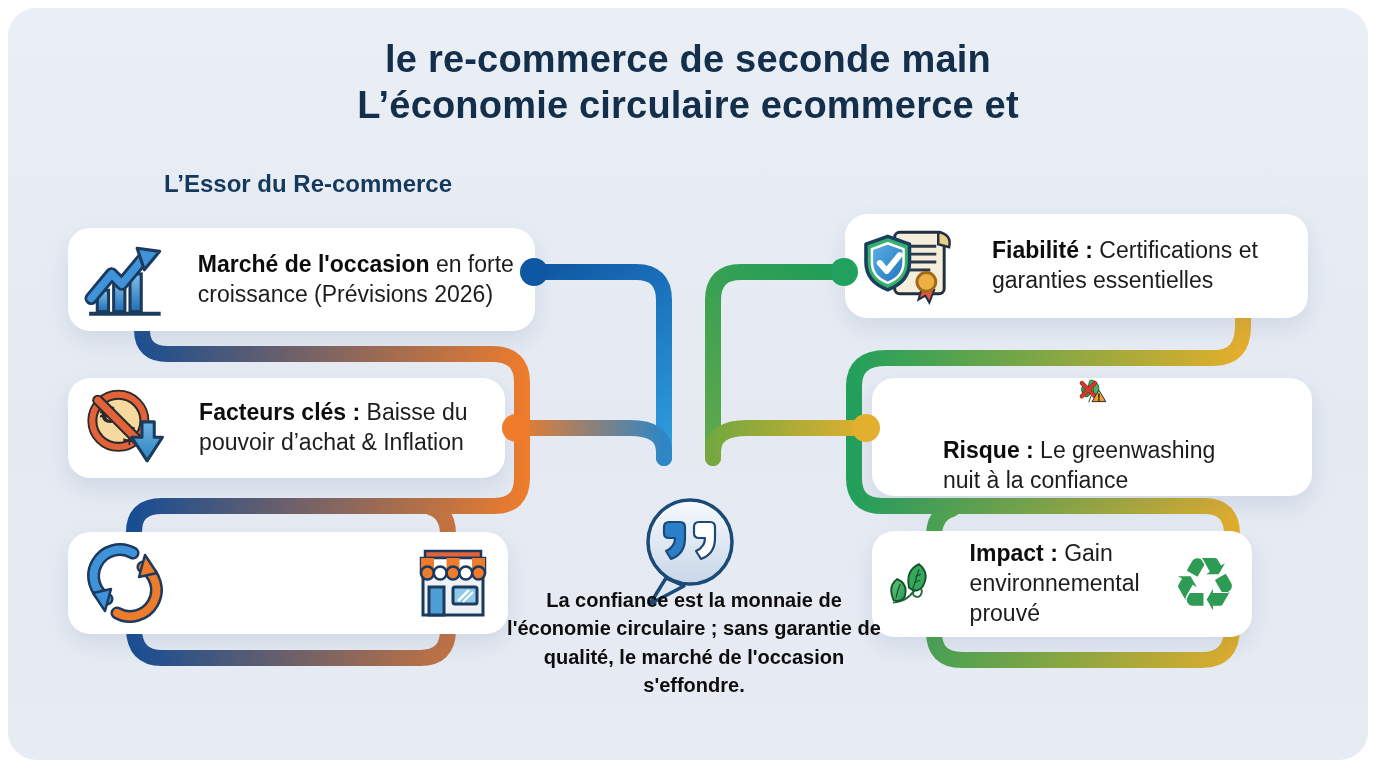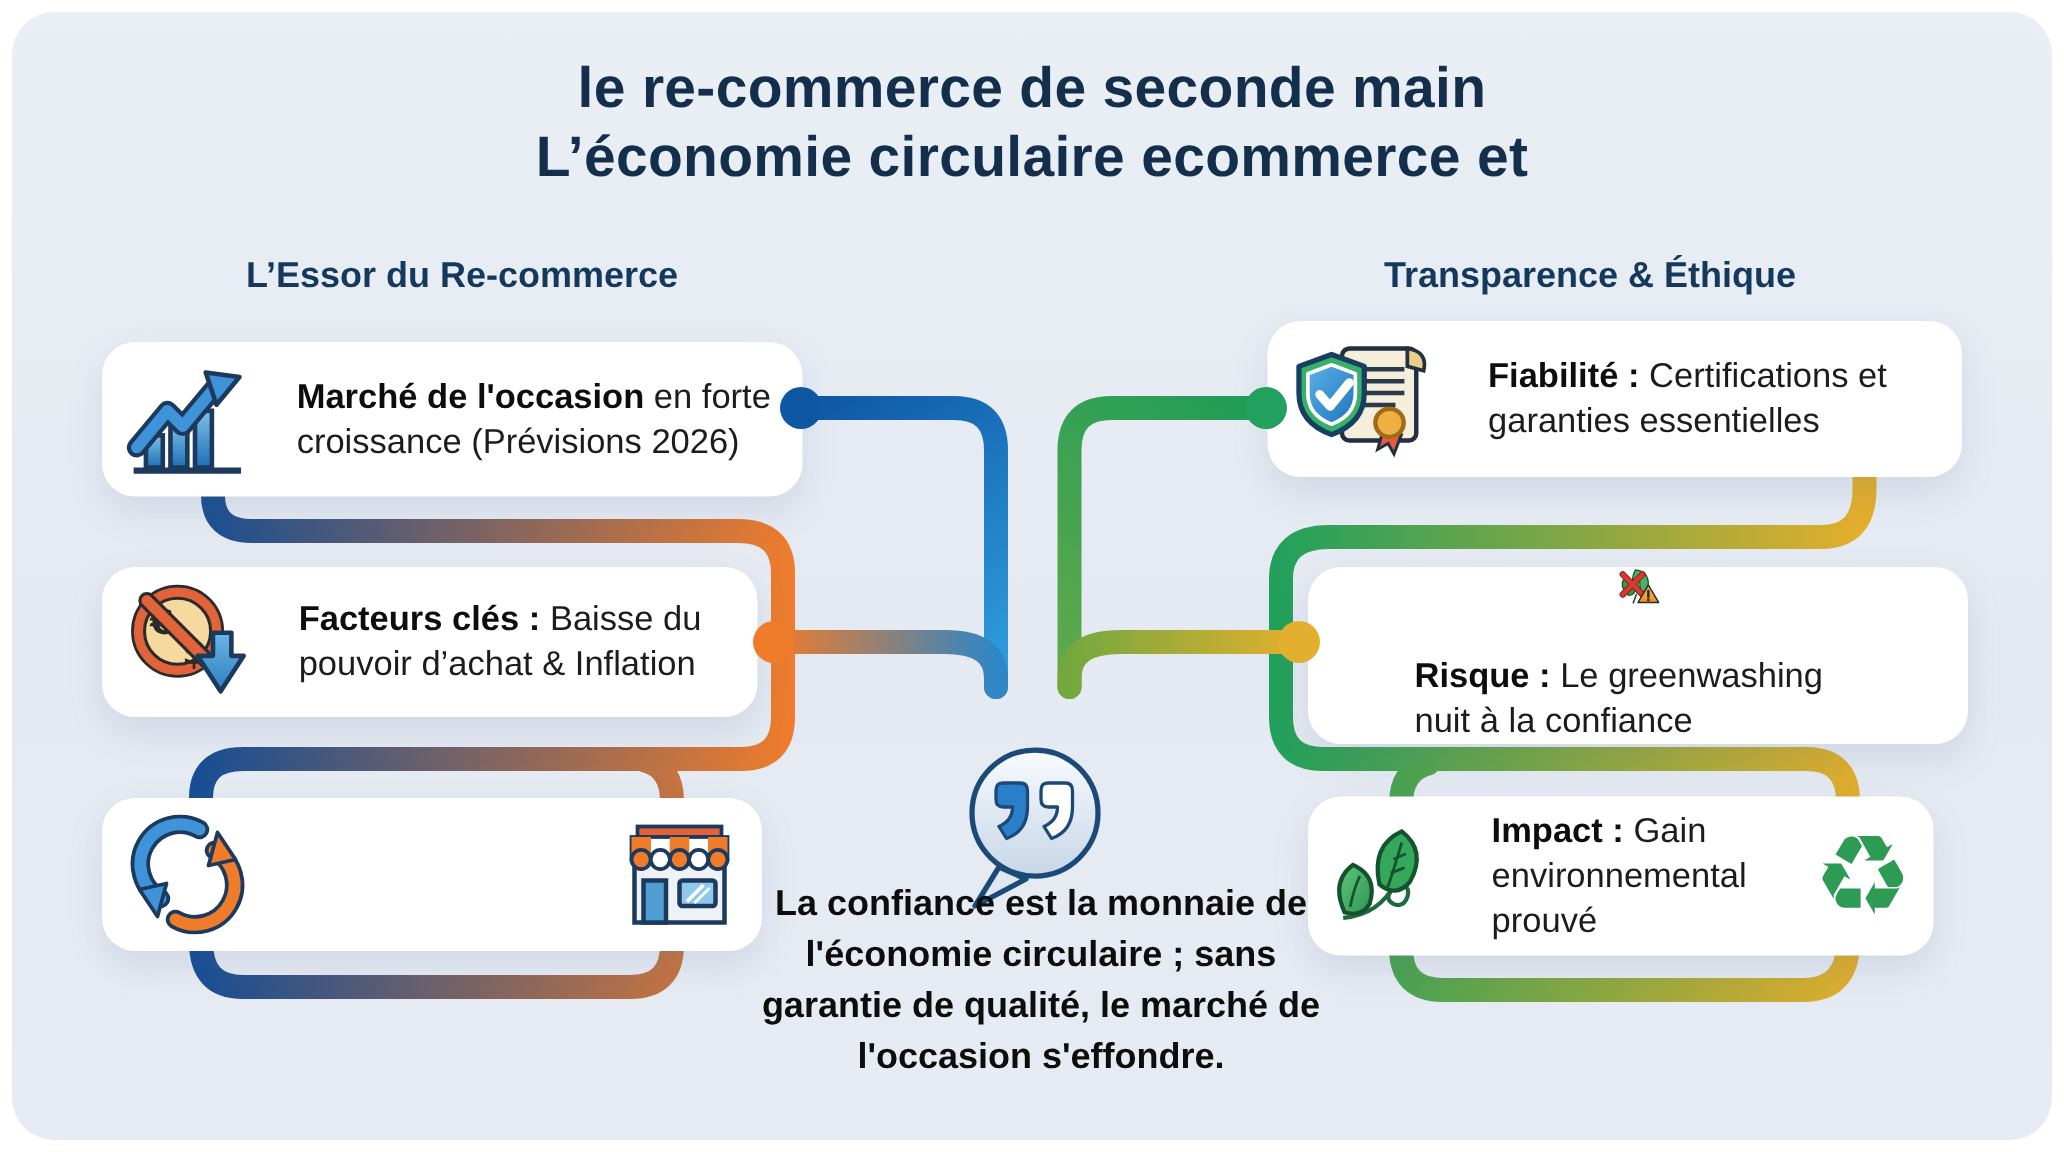--- a/index.html
+++ b/index.html
@@ -14,21 +14,21 @@
          font-size:24px;font-weight:bold;color:#15395c;z-index:2;}
   .col-heading.left{left:58px;} .col-heading.right{left:810px;}
   .card{position:absolute;background:#ffffff;border-radius:22px;
         box-shadow:0 10px 24px rgba(70,100,140,.14);display:flex;align-items:center;
         gap:32px;padding:0 14px 0 16px;z-index:2;box-sizing:border-box;}
   .card-text{font-size:23px;line-height:1.3;color:#1c1c1c;}
   .card-text b{color:#0d0d0d;}
   .right-icon{margin-left:auto;}
   .recycle{font-size:74px;line-height:1;color:#2e9b55;font-family:"DejaVu Sans",sans-serif;}
   .quote-text{position:absolute;left:497px;top:586px;width:394px;text-align:center;
-        font-size:24px;font-weight:bold;color:#0d0d0d;line-height:1.42;z-index:2;}
+        font-size:20px;font-weight:bold;color:#0d0d0d;line-height:1.42;z-index:2;}
   .bubble{position:absolute;left:632px;top:492px;z-index:2;}
 </style>
 </head>
 <body>
 
 <div class="canvas">
   <div class="board"></div>
 
   <svg class="layer z1" width="1376" height="768">
     <defs>
@@ -44,21 +44,20 @@
     <path d="M142 318 V330 Q142 354 168 354 H492 Q522 354 522 382 V478 Q522 506 494 506 H162 Q134 506 134 532 V628 Q134 658 162 658 H420 Q448 658 448 630 V534 Q448 512 430 507" stroke="url(#gsL)" stroke-width="16" fill="none" stroke-linecap="round"></path>
     <path d="M1243 318 V326 Q1243 358 1214 358 H886 Q854 358 854 386 V478 Q854 506 882 506 H1204 Q1232 506 1232 534 V628 Q1232 660 1202 660 H962 Q934 660 934 632 V536 Q934 514 952 509" stroke="url(#gsR)" stroke-width="16" fill="none" stroke-linecap="round"></path>
   </svg>
 
   <div class="title">
     <div>le re-commerce de seconde main</div>
     <div>L’économie circulaire ecommerce et</div>
   </div>
 
   <div class="col-heading left">L’Essor du Re-commerce</div>
-  <div class="col-heading right">Transparence &amp; Éthique</div>
 
   <div class="card" style="left:68px;top:228px;width:467px;height:103px;">
     <svg width="84" height="82" viewBox="0 0 80 80">
       <defs>
         <linearGradient id="icB1" x1="0" y1="0" x2="0" y2="1">
           <stop offset="0" stop-color="#7fc0e8"></stop>
             <stop offset="1" stop-color="#1e6fb4"></stop>
         </linearGradient>
       </defs>
       <line x1="5" y1="73" x2="75" y2="73" stroke="#1c3a5e" stroke-width="4"></line>
@@ -169,21 +168,21 @@
         <line x1="12" y1="15" x2="52" y2="56"></line>
           <line x1="52" y1="15" x2="12" y2="56"></line>
       </g>
       <path d="M64 37 L85 72 H43 Z" fill="url(#icW)" stroke="#2b2b2b" stroke-width="3" stroke-linejoin="round"></path>
       <line x1="64" y1="49" x2="64" y2="61" stroke="#2b2b2b" stroke-width="5" stroke-linecap="round"></line>
       <circle cx="64" cy="67" r="3" fill="#2b2b2b"></circle>
     </svg>
     <div class="card-text" style="width:300px;"><b>Risque&nbsp;:</b><span> Le greenwashing nuit à la confiance</span></div>
   </div>
 
-  <div class="card" style="left:872px;top:531px;width:417px;height:106px;">
+  <div class="card" style="left:872px;top:531px;width:380px;height:106px;">
     <svg width="80" height="82" viewBox="0 0 80 80">
       <defs>
         <linearGradient id="icL" x1="0" y1="0" x2="1" y2="1">
           <stop offset="0" stop-color="#63c47d"></stop>
             <stop offset="1" stop-color="#2c9751"></stop>
         </linearGradient>
       </defs>
       <path d="M8 70 Q34 68 46 44" fill="none" stroke="#1d6b3a" stroke-width="3"></path>
       <path d="M46 44 q11 3 8 11 q-3 8 -10 5 q-6 -3 -2 -9" fill="none" stroke="#1d6b3a" stroke-width="3" stroke-linecap="round"></path>
       <path d="M9 66 Q-1 44 15 32 Q33 40 27 60 Q21 70 9 66 Z" fill="url(#icL)" stroke="#14532e" stroke-width="3"></path>

